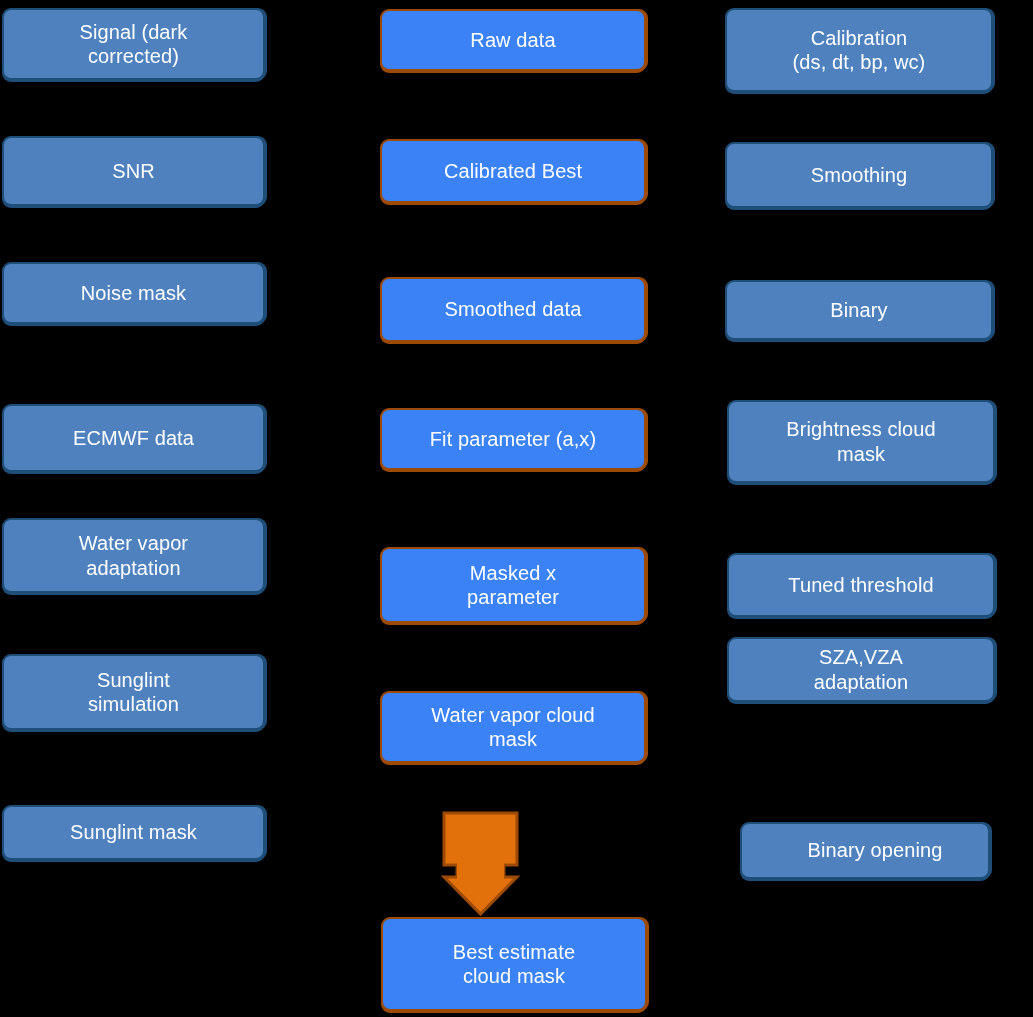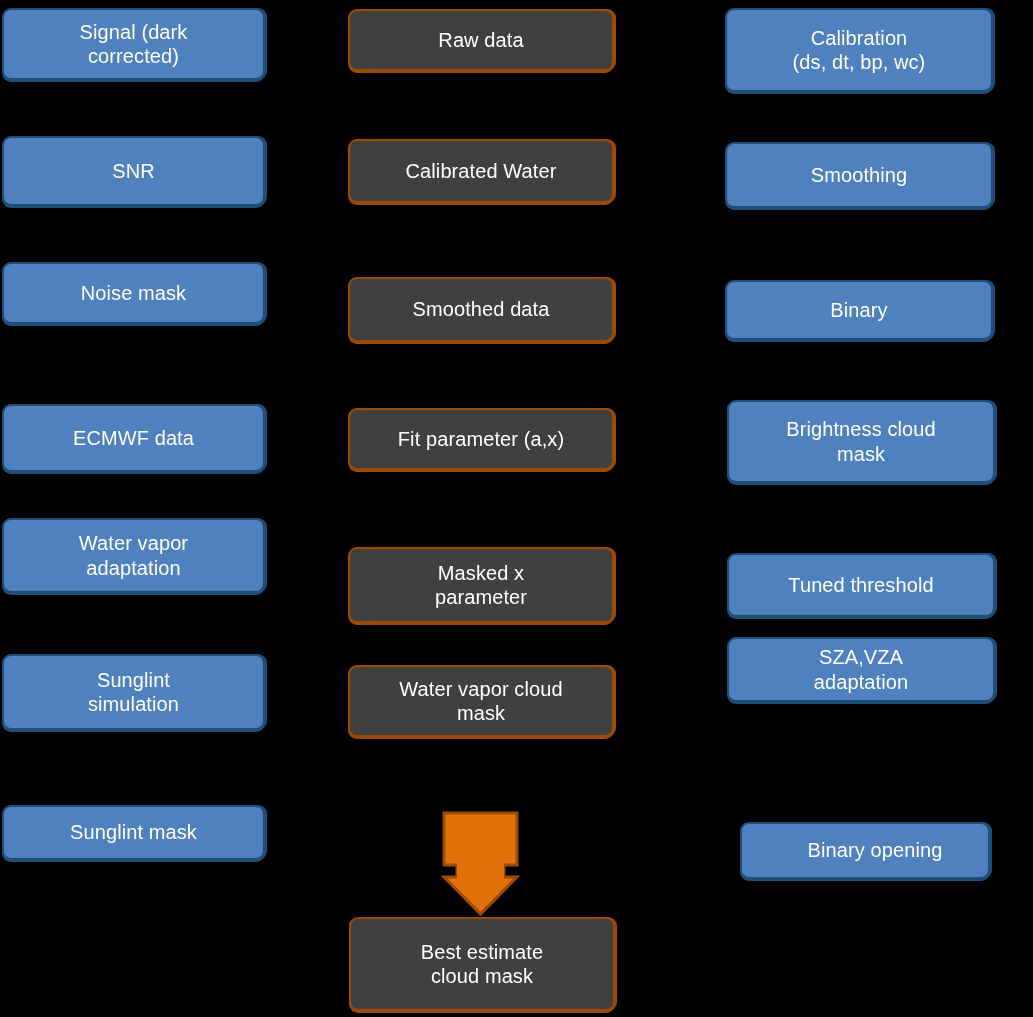--- a/index.html
+++ b/index.html
@@ -37,23 +37,24 @@
     padding: 2px 8px;
     white-space: pre-line;
     letter-spacing: 0.1px;
   }
   .node.blue {
     background: #4E81BD;
     border-color: #1F4E79;
     box-shadow: 0 2px 0 0 #1F4E79, 2px 0 0 0 #1F4E79;
   }
   .node.orange {
-    background: #404040;
+    background: #3b82f6;
     border-color: #9C4A06;
     box-shadow: 0 2px 0 0 #9C4A06, 2px 0 0 0 #9C4A06;
+    margin-left: 32px;
   }
   .node .label {
     display: block;
     width: 100%;
     white-space: pre-line;
   }
 
   
   .block-arrow {
     position: absolute;
@@ -94,37 +95,37 @@
 
   <div class="node blue" style="left:2px; top:805px; width:263px; height:55px;">
     <span class="label">Sunglint mask</span>
   </div>
 
   <div class="node orange" style="left:348px; top:9px; width:266px; height:62px;">
     <span class="label">Raw data</span>
   </div>
 
   <div class="node orange" style="left:348px; top:139px; width:266px; height:64px;">
-    <span class="label">Calibrated Water</span>
+    <span class="label">Calibrated Best</span>
   </div>
 
   <div class="node orange" style="left:348px; top:408px; width:266px; height:62px;">
     <span class="label">Fit parameter  (a,x)</span>
   </div>
 
   <div class="node orange" style="left:348px; top:277px; width:266px; height:65px;">
     <span class="label">Smoothed data</span>
   </div>
 
   <div class="node orange" style="left:348px; top:547px; width:266px; height:76px;">
     <span class="label">Masked x
 parameter</span>
   </div>
 
-  <div class="node orange" style="left:348px; top:665px; width:266px; height:72px;">
+  <div class="node orange" style="left:348px; top:691px; width:266px; height:72px;">
     <span class="label">Water vapor cloud
 mask</span>
   </div>
 
   <div class="block-arrow" style="left:441px; top:811px; width:79px; height:106px;">
     <svg width="79" height="106" viewBox="0 0 79 106" xmlns="http://www.w3.org/2000/svg">
       <path d="M 3 2 L 76 2 L 76 54 L 63 54 L 63 66 L 76 66 L 39.5 103 L 3 66 L 16 66 L 16 54 L 3 54 Z" fill="#E2700B" stroke="#9C4A06" stroke-width="3" stroke-linejoin="miter"></path>
       <rect x="16" y="40" width="47" height="28" fill="#E2700B"></rect>
     </svg>
   </div>

